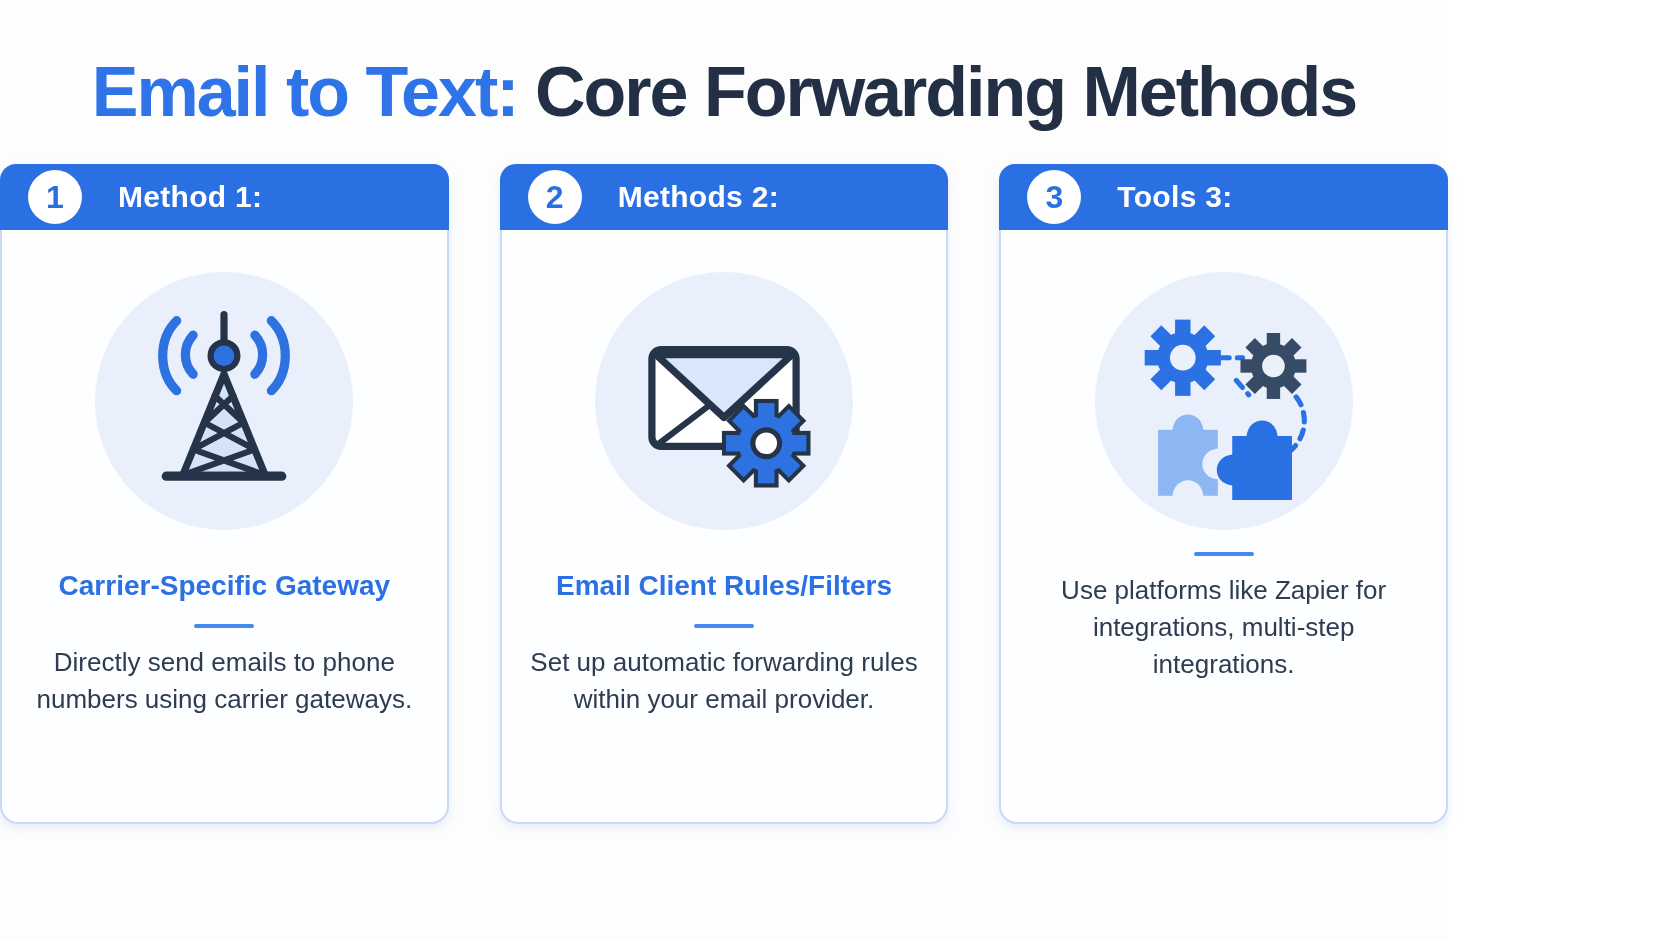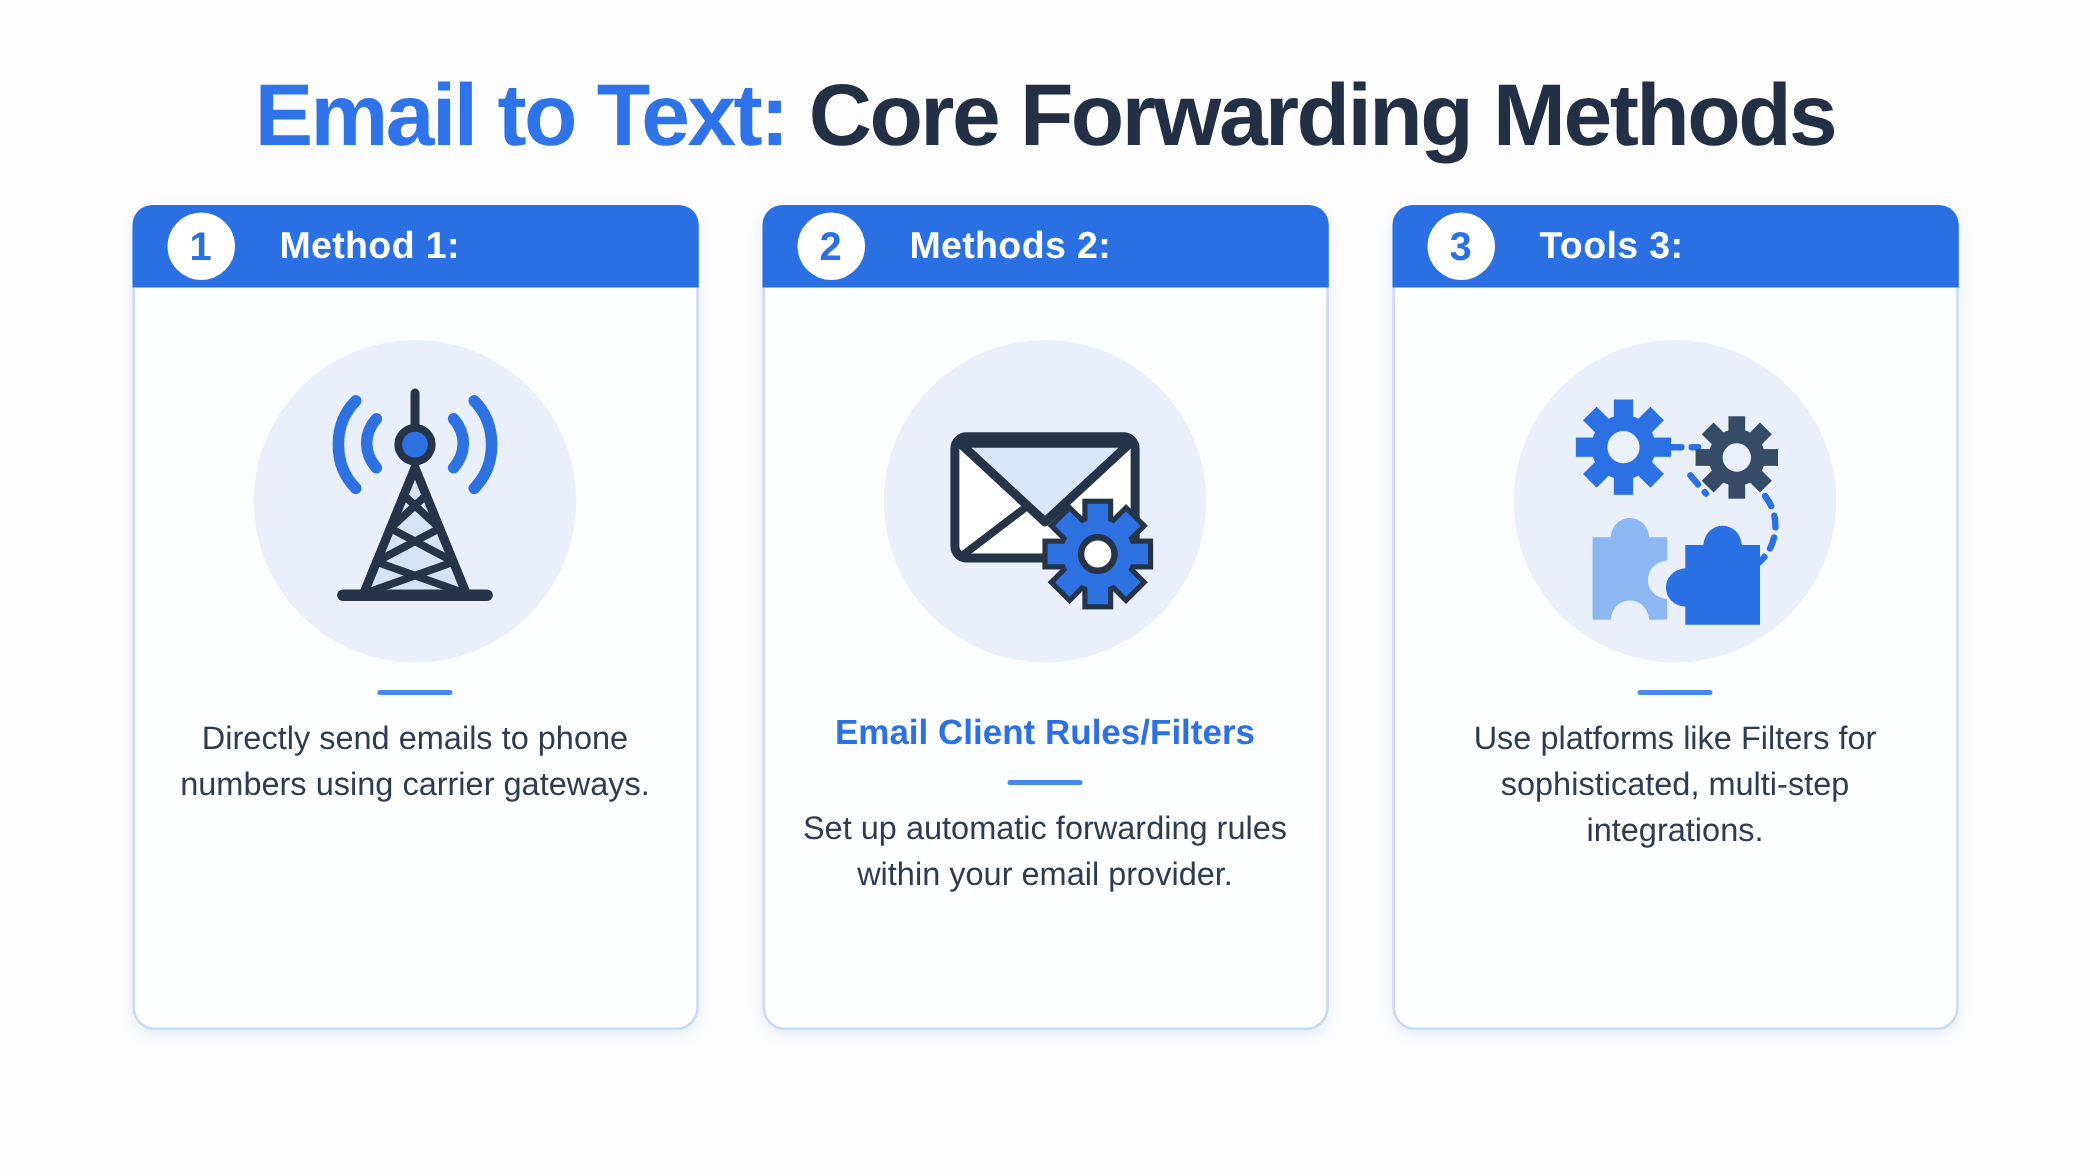--- a/index.html
+++ b/index.html
@@ -3,21 +3,21 @@
 <meta charset="utf-8">
 <style>
   * { margin:0; padding:0; box-sizing:border-box; }
   html,body { background:#ffffff; }
   body {
     width:1672px; height:941px;
     font-family:"Liberation Sans", sans-serif;
     overflow:hidden;
   }
   .canvas {
-    position:relative; width:1672px; height:941px;
+    position:relative; width:1448px; height:941px;
     background:#fdfdfe;
   }
   .main-title {
     text-align:center;
     padding-top:52px;
     font-size:70px;
     font-weight:700;
     letter-spacing:-2px;
     white-space:nowrap;
   }
@@ -120,20 +120,21 @@
             <path d="M70,36 C60,47 60,63 70,74" fill="none" stroke="#2e72e2" stroke-width="9" stroke-linecap="round"></path>
             <path d="M146,22 C164,40 164,72 146,90" fill="none" stroke="#2e72e2" stroke-width="9" stroke-linecap="round"></path>
             <path d="M130,36 C140,47 140,63 130,74" fill="none" stroke="#2e72e2" stroke-width="9" stroke-linecap="round"></path>
             <path d="M100,16 L100,40" stroke="#263449" stroke-width="7" stroke-linecap="round"></path>
             <path d="M100,74 L60,172 M100,74 L140,172" fill="none" stroke="#263449" stroke-width="7" stroke-linecap="round"></path>
             <path d="M91,95 L119,121 M109,95 L81,121 M81,121 L130,147 M119,121 L70,147 M70,147 L140,172 M130,147 L60,172" fill="none" stroke="#263449" stroke-width="6" stroke-linecap="round"></path>
             <path d="M44,173 L156,173" stroke="#263449" stroke-width="9" stroke-linecap="round"></path>
             <circle cx="100" cy="56" r="13" fill="#2e72e2" stroke="#263449" stroke-width="6"></circle>
           </svg>
         </div>
+        <div class="card-title">Carrier-Specific Gateway</div>
         <div class="divider"></div>
         <div class="card-desc">Directly send emails to phone numbers using carrier gateways.</div>
       </div>
     </div>
 
     <div class="card">
       <div class="card-header">
         <div class="num-circle">2</div>
         <div class="header-label">Methods 2:</div>
       </div>
@@ -197,18 +198,18 @@
                 <rect x="-6.5" y="-32" width="13" height="64" transform="rotate(135)"></rect>
                 <circle r="22"></circle>
               </g>
               <circle r="11" fill="#eaf1fb"></circle>
             </g>
             <path d="M36,128 h14 c2,-20 28,-20 30,0 h14 v18 c-20,2 -20,28 0,30 v16 h-14 c-2,-20 -28,-20 -30,0 h-14 z" fill="#8db7f2"></path>
             <path d="M108,134 h14 c2,-20 28,-20 30,0 h14 v62 h-58 v-14 c-20,-2 -20,-28 0,-30 v-18 z" fill="#2970e3"></path>
           </svg>
         </div>
         <div class="divider"></div>
-        <div class="card-desc">Use platforms like Filters for sophisticated, multi-step integrations.</div>
+        <div class="card-desc">Use platforms like Zapier for integrations, multi-step integrations.</div>
       </div>
     </div>
 
   </div>
 </div>
 
 </body></html>

